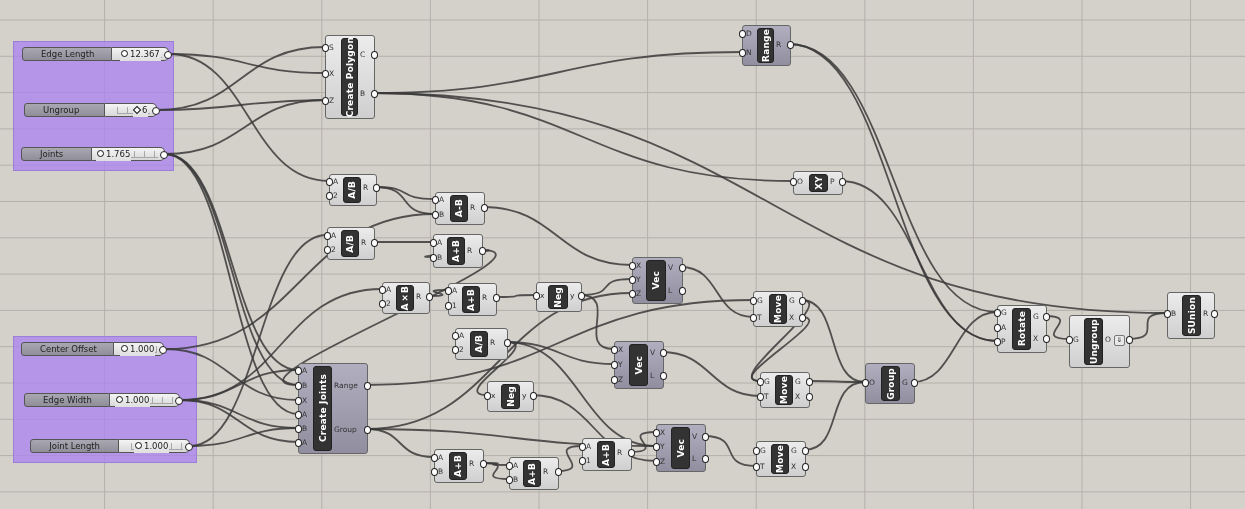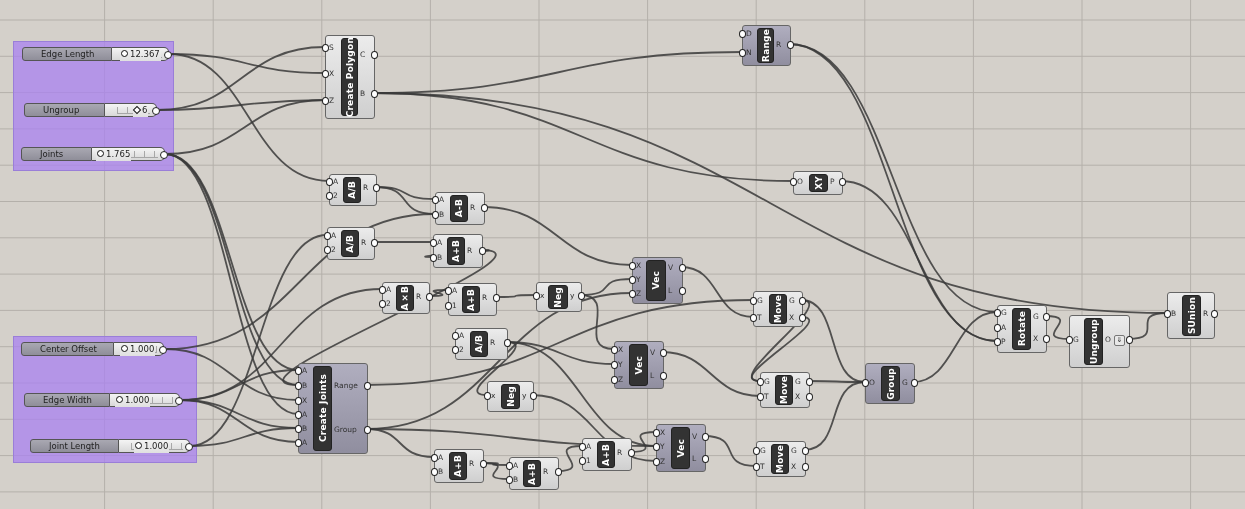--- a/index.html
+++ b/index.html
@@ -153,21 +153,21 @@
   </div>
       <div class="slider" style="left: 24px; top: 393px; width: 156px;">
     <div class="lbl" style="width: 48px;">Edge Width</div>
     <div class="track">
       <div class="ticks"></div>
       <div class="val" style="left: 5px;"><span class="knob"></span><span class="num">1.000</span></div>
       <div class="grip"></div>
     </div>
   </div>
       <div class="slider" style="left: 30px; top: 439px; width: 160px;">
-    <div class="lbl" style="width: 51px;">Joint Length</div>
+    <div class="lbl" style="width: 51px; text-align: right;">Joint Length</div>
     <div class="track">
       <div class="ticks"></div>
       <div class="val" style="left: 15px;"><span class="knob"></span><span class="num">1.000</span></div>
       <div class="grip"></div>
     </div>
   </div>
     </div>
   <div id="nodes-layer">
       <div class="node" style="left: 325px; top: 35px; width: 48px; height: 82px;">
         <div class="core" style="left: 15px; width: 15px;">

